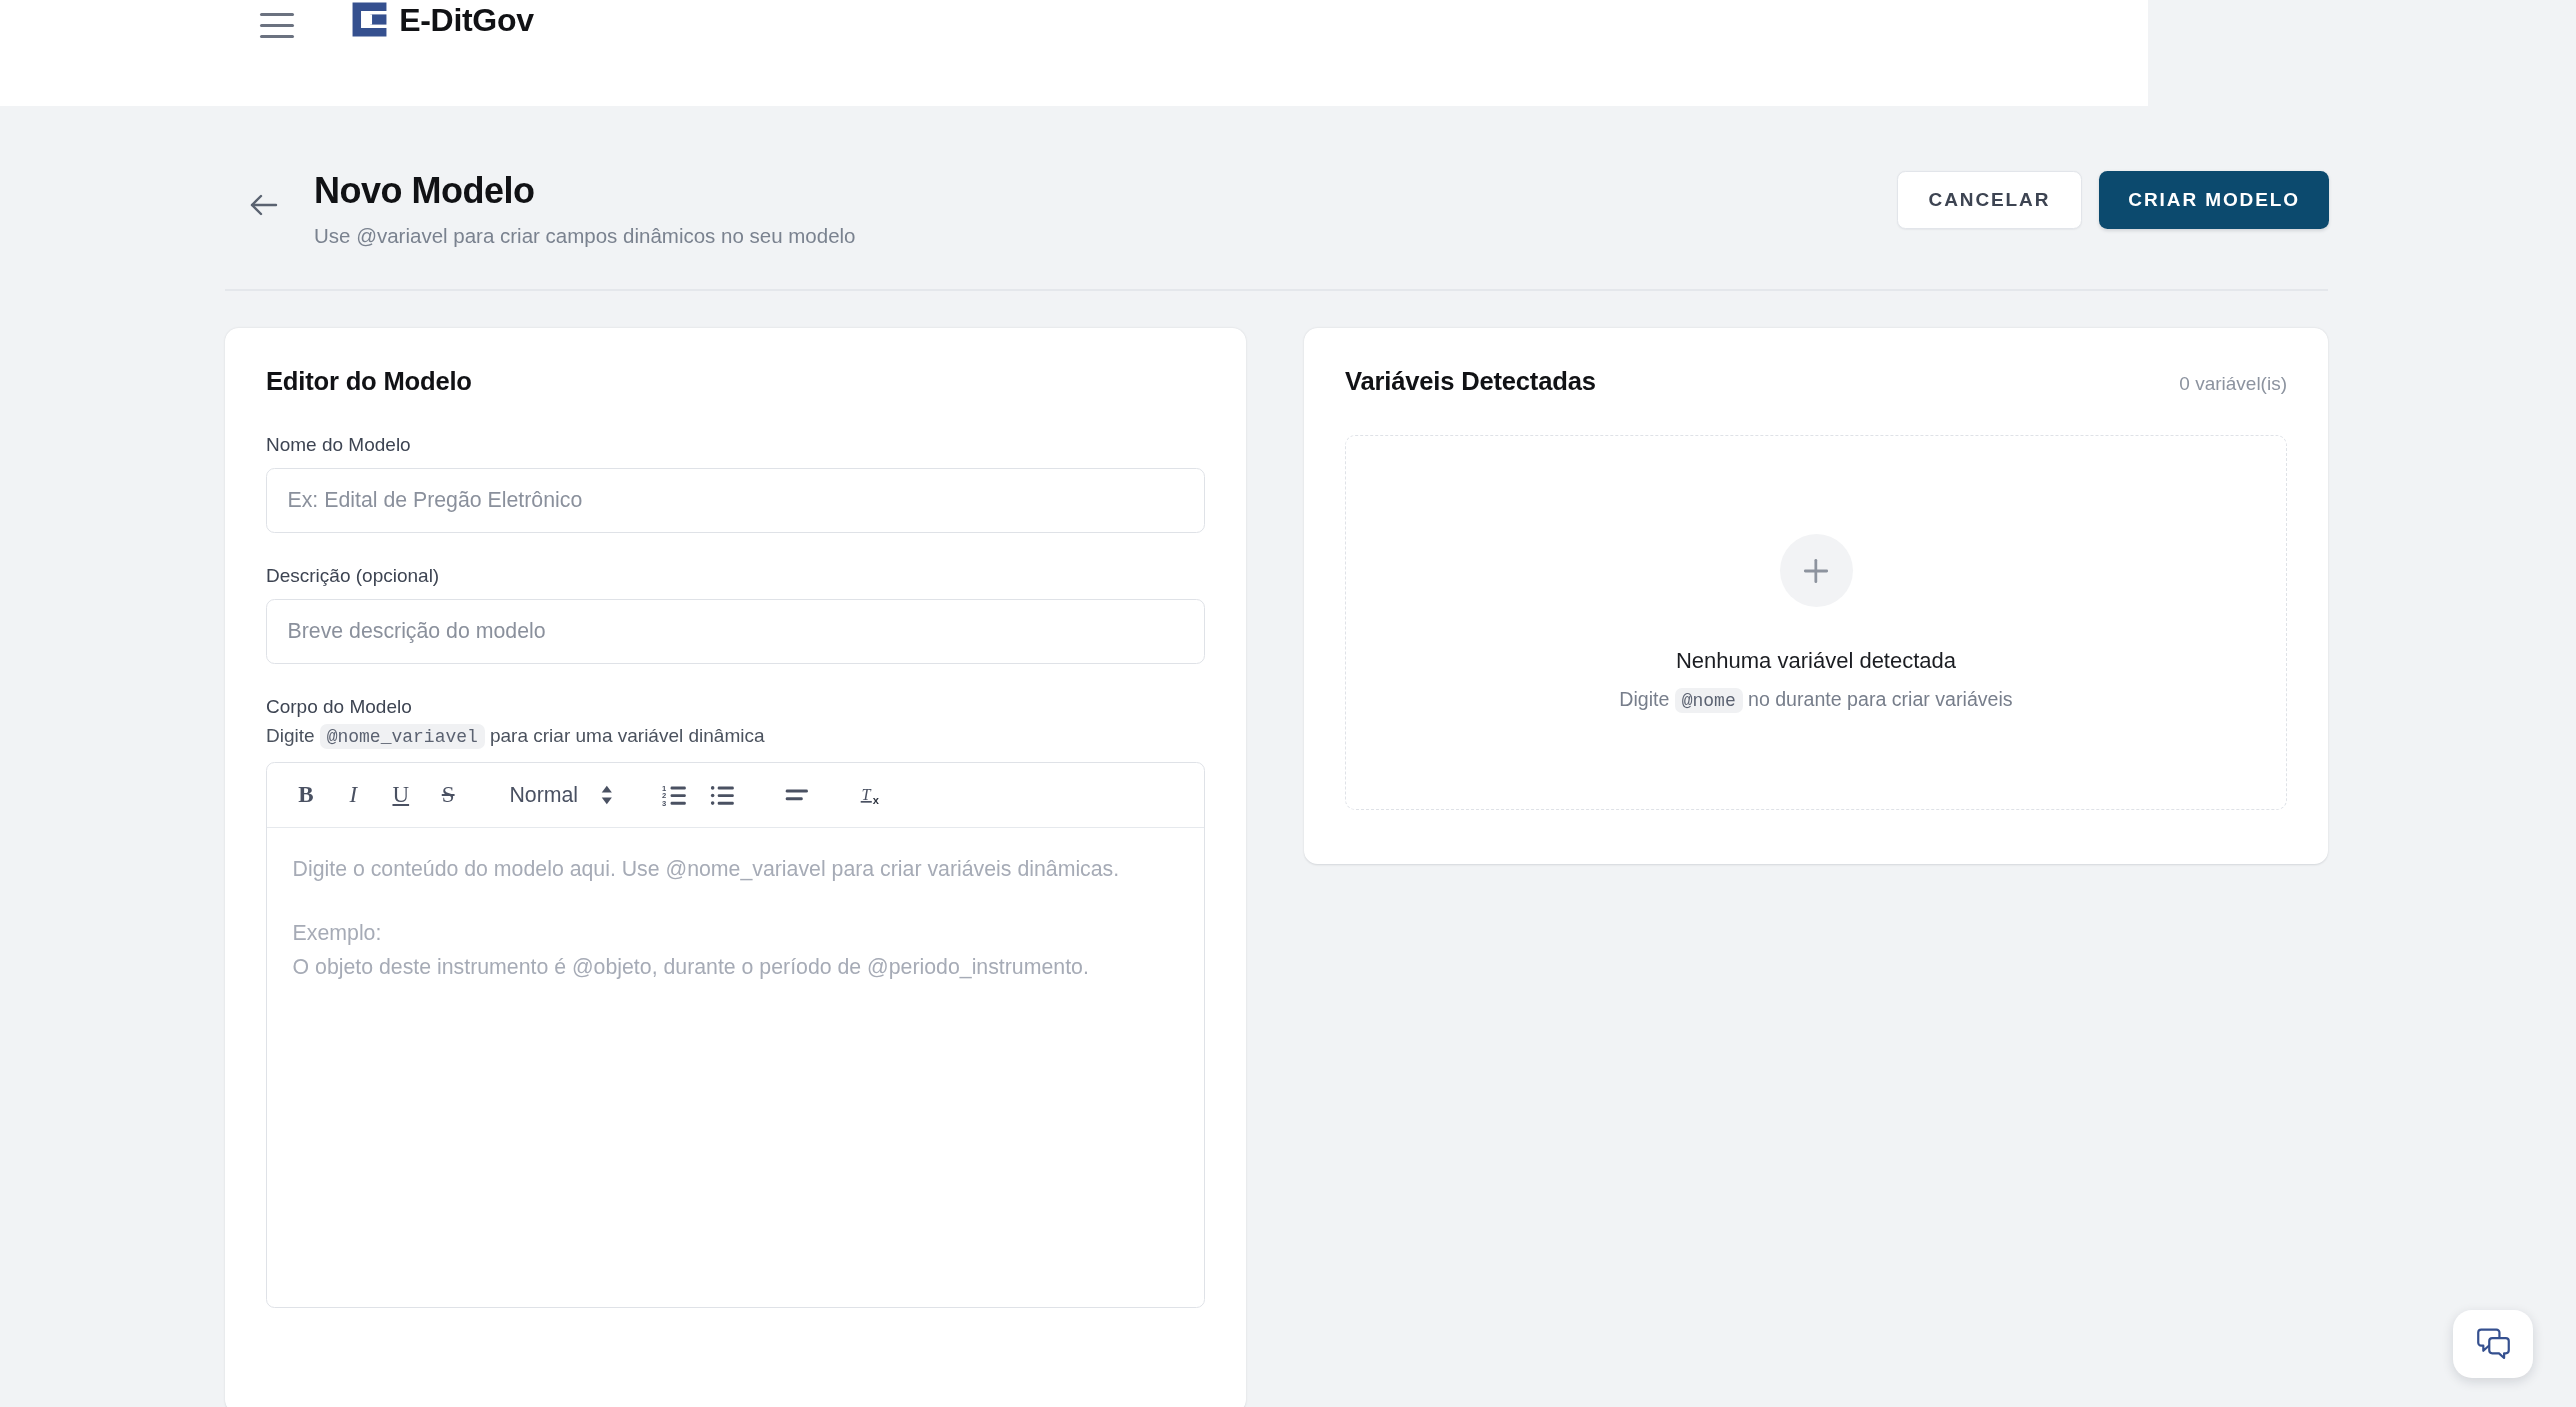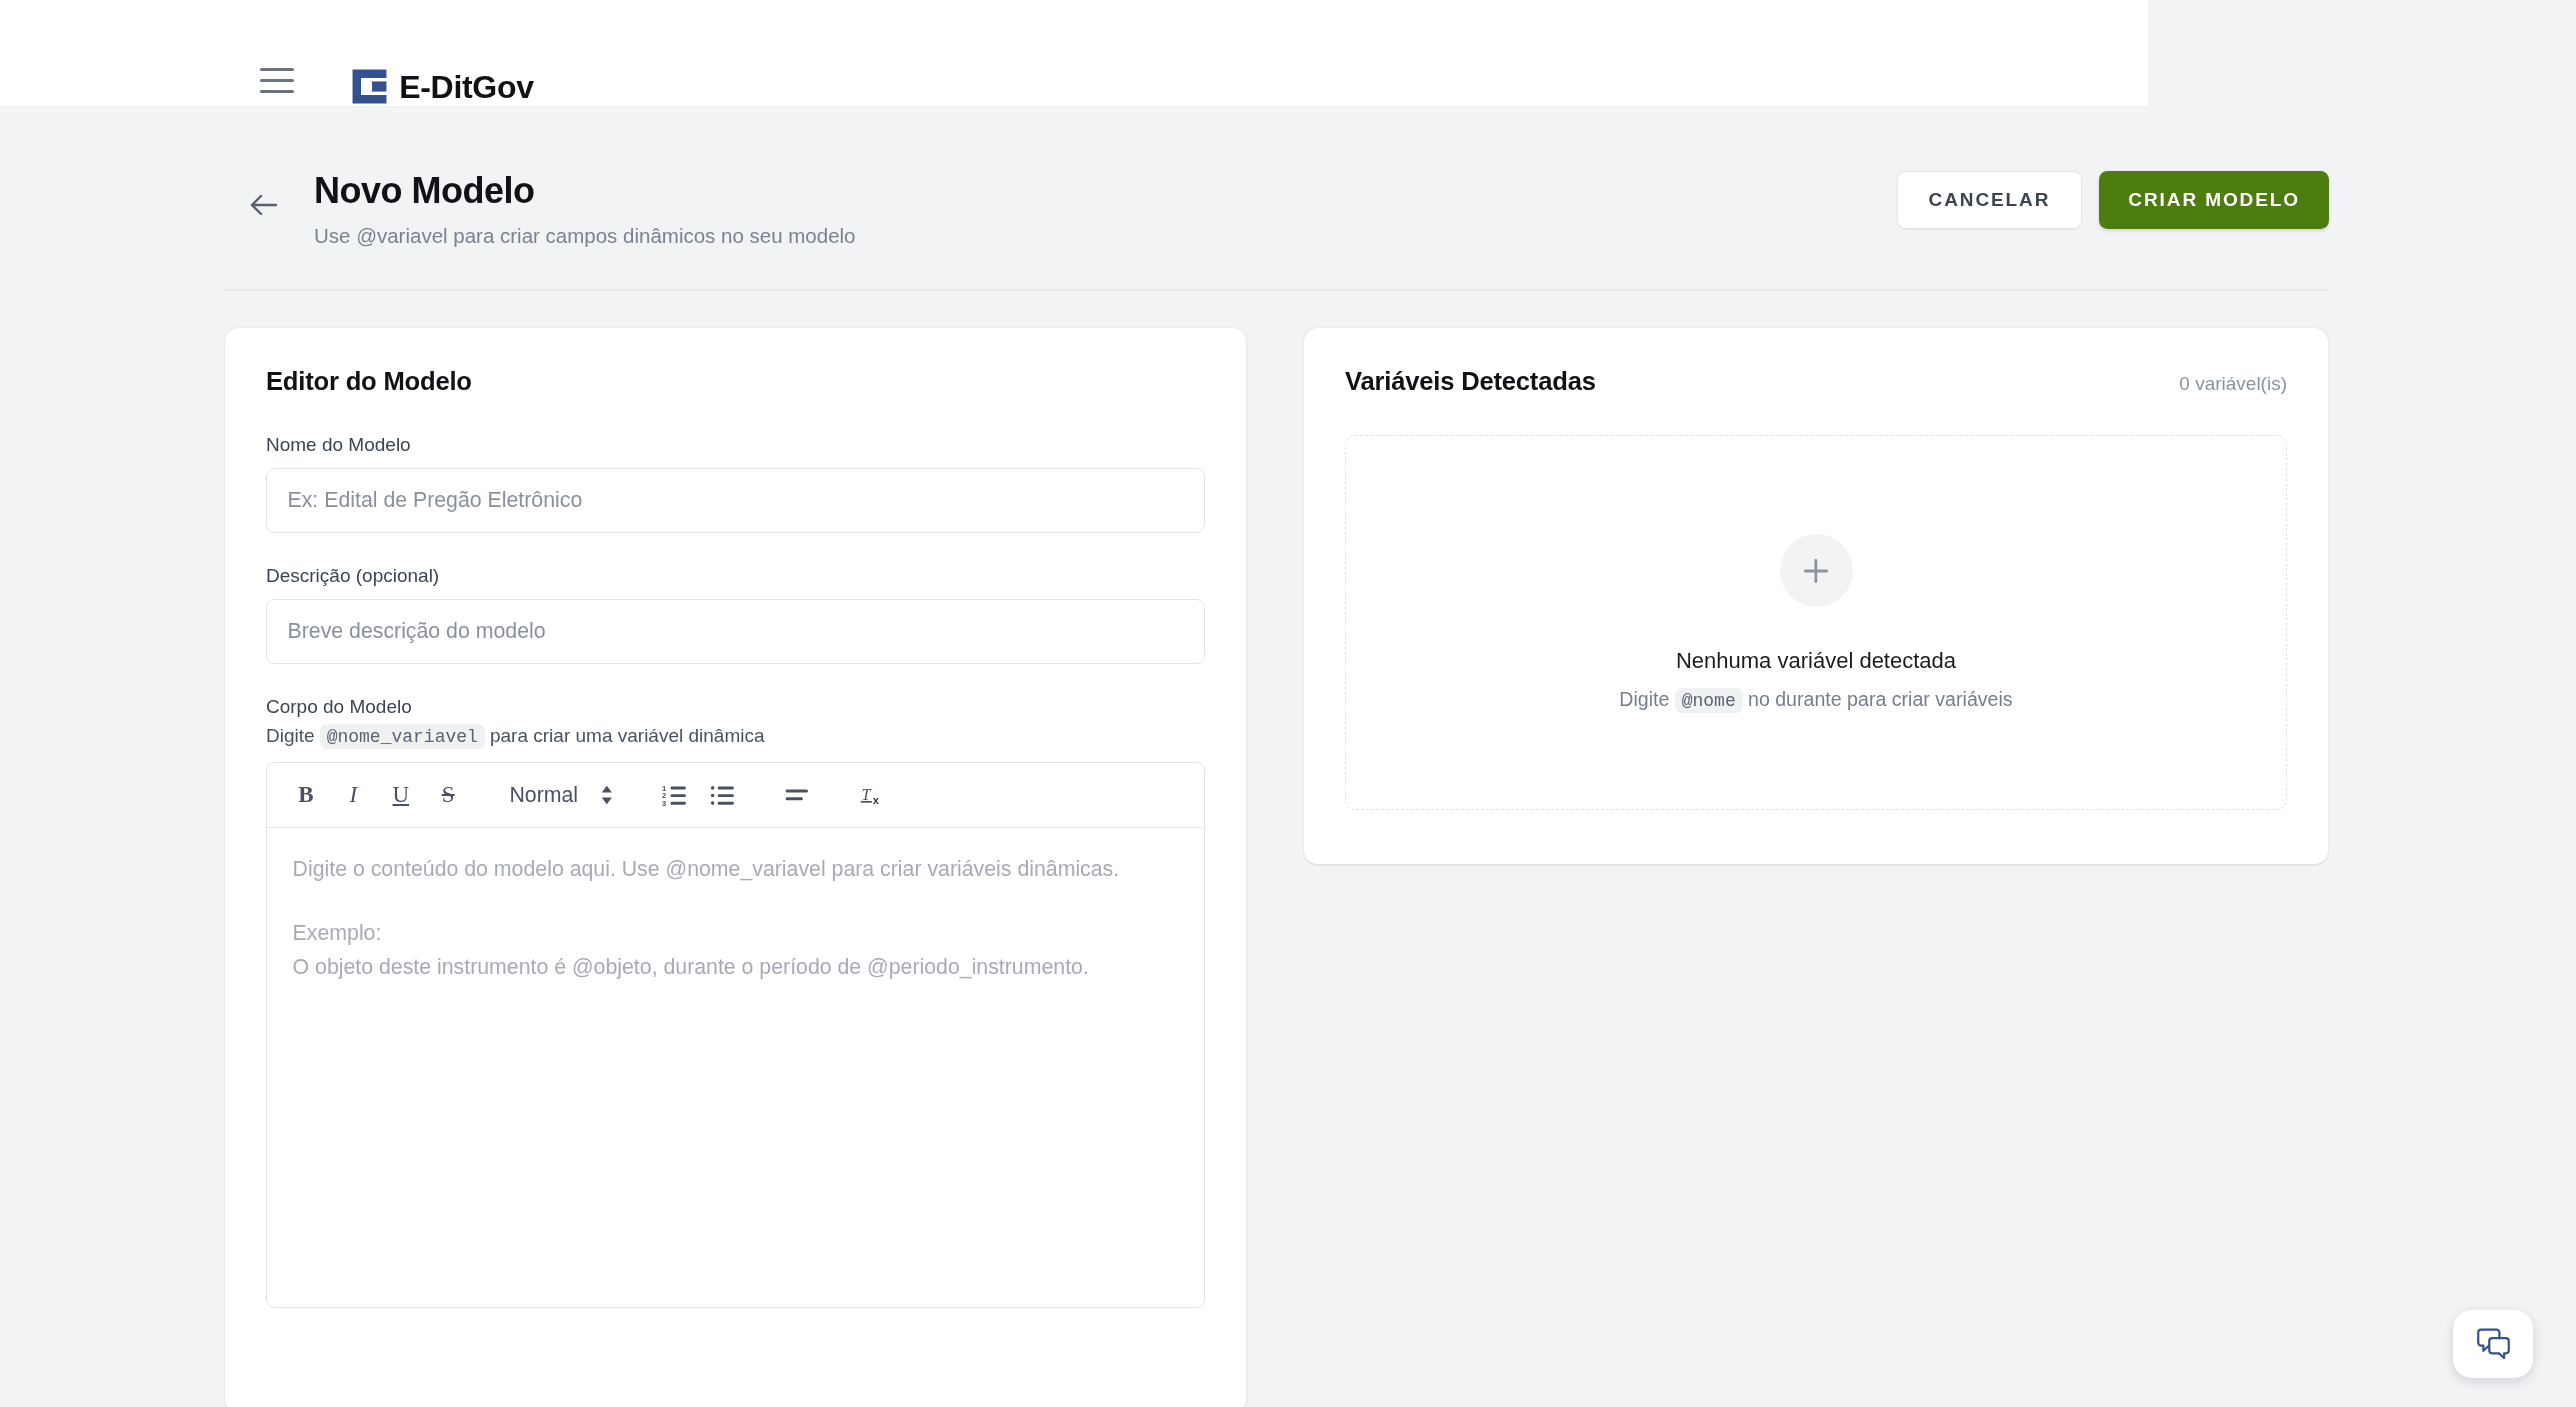--- a/index.html
+++ b/index.html
@@ -11,21 +11,21 @@
     background: #f1f3f5;
     font-family: "Liberation Sans", "DejaVu Sans", sans-serif;
     -webkit-font-smoothing: antialiased;
   }
 
   
   .appbar {
     position: absolute; top: 0; left: 0;
     width: 2148px; height: 106px;
     background: #ffffff;
-    display: flex; align-items: flex-end;
+    display: flex; align-items: flex-start;
     box-shadow: 0 0.9px 0 rgba(0,0,0,0.045);
   }
   .hamburger {
     margin-left: 251px;
     width: 51px; height: 51px;
     display: flex; flex-direction: column;
     align-items: center; justify-content: center;
     gap: 7.7px;
     cursor: pointer; border-radius: 6.8px;
   }
@@ -75,21 +75,21 @@
     letter-spacing: 1.9px; cursor: pointer; border: none;
     font-family: inherit; white-space: nowrap;
   }
   .btn-cancel {
     background: #ffffff; color: #3d4452;
     border: 0.9px solid #e2e5ea;
     padding: 17px 31px;
     box-shadow: 0 0.9px 1.7px rgba(16,24,40,0.05);
   }
   .btn-primary {
-    background: #4d7c0f; color: #ffffff;
+    background: #0c4a6e; color: #ffffff;
     padding: 18px 29px;
     box-shadow: 0 1.7px 3.4px rgba(16,24,40,0.13);
   }
   .head-divider {
     position: absolute; left: 225px; top: 289px;
     width: 2103px; height: 1.7px; background: #e4e7eb;
   }
 
   
   .main {

